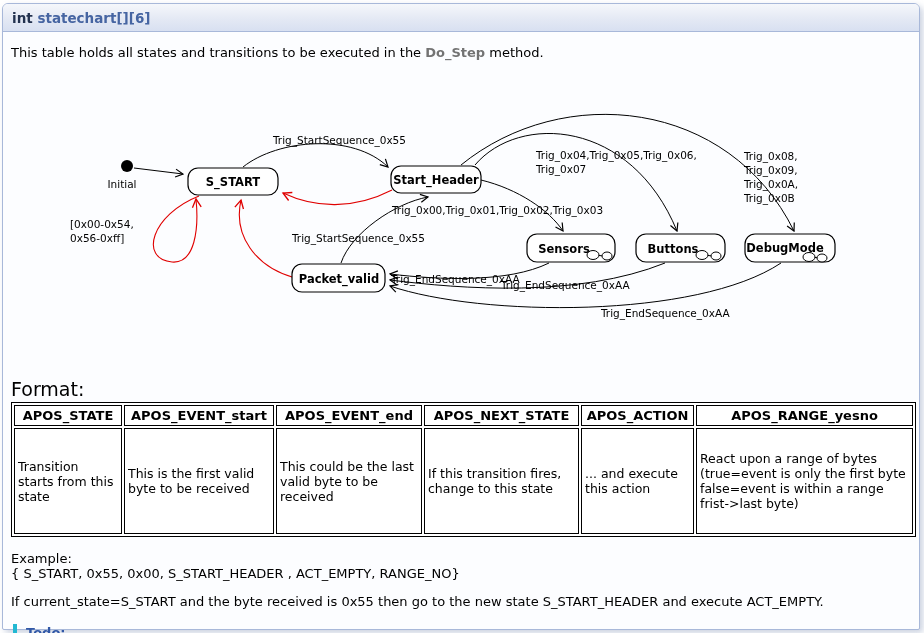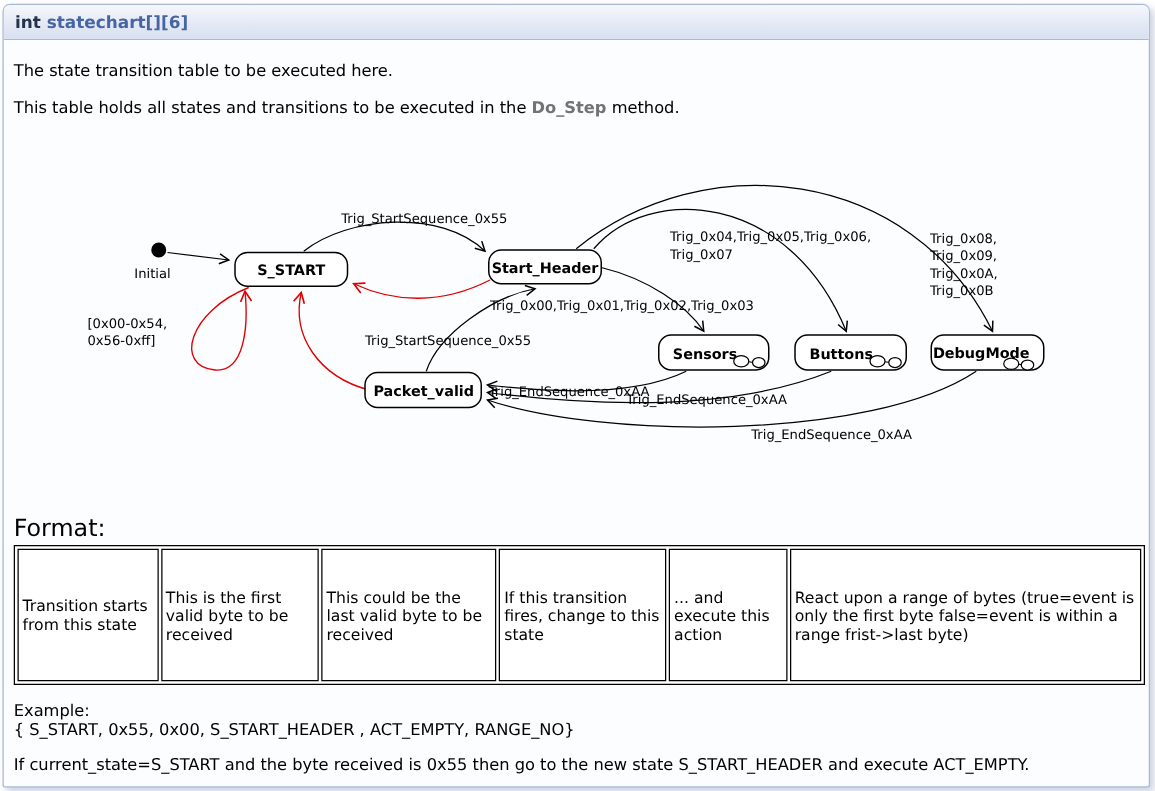--- a/index.html
+++ b/index.html
@@ -51,21 +51,20 @@
 
 <div class="page">
   <div class="memitem">
 
     <div class="memproto">
       <span>int</span>
       <a class="memname">statechart[][6]</a>
     </div>
 
     <div class="memdoc">
-      <p class="first">The state transition table to be executed here.</p>
       <p><span>This table holds all states and transitions to be executed in the </span><a class="el" href="#">Do_Step</a><span> method.</span></p>
 
       <svg class="diagram" width="908" height="276" viewBox="8 130 908 276" xmlns="http://www.w3.org/2000/svg">
         <defs>
           <marker id="mb" viewBox="0 0 10 10" refX="8.5" refY="5" markerWidth="10" markerHeight="10" orient="auto-start-reverse">
             <path d="M1,1 L8.5,5 L1,9" fill="none" stroke="#000" stroke-width="1.2"></path>
           </marker>
           <marker id="mr" viewBox="0 0 10 10" refX="8.5" refY="5" markerWidth="10" markerHeight="10" orient="auto-start-reverse">
             <path d="M1,1 L8.5,5 L1,9" fill="none" stroke="#e00000" stroke-width="1.2"></path>
           </marker>
@@ -134,20 +133,28 @@
         <text x="289" y="275">Trig_StartSequence_0x55</text>
         <text x="388" y="316">Trig_EndSequence_0xAA</text>
         <text x="498" y="322">Trig_EndSequence_0xAA</text>
         <text x="598" y="350">Trig_EndSequence_0xAA</text>
       </svg>
 
       <div class="format-label">Format:</div>
 
       <table class="fmt">
         <tbody>
+            <tr>
+          <th style="width:108px">APOS_STATE</th>
+          <th style="width:150px">APOS_EVENT_start</th>
+          <th style="width:146px">APOS_EVENT_end</th>
+          <th style="width:155px">APOS_NEXT_STATE</th>
+          <th style="width:113px">APOS_ACTION</th>
+          <th>APOS_RANGE_yesno</th>
+        </tr>
         <tr>
           <td>Transition starts from this state</td>
           <td>This is the first valid byte to be received</td>
           <td>This could be the last valid byte to be received</td>
           <td>If this transition fires, change to this state</td>
           <td>... and execute this action</td>
           <td>React upon a range of bytes (true=event is only the first byte false=event is within a range frist-&gt;last byte)</td>
         </tr>
       </tbody>
         </table>

